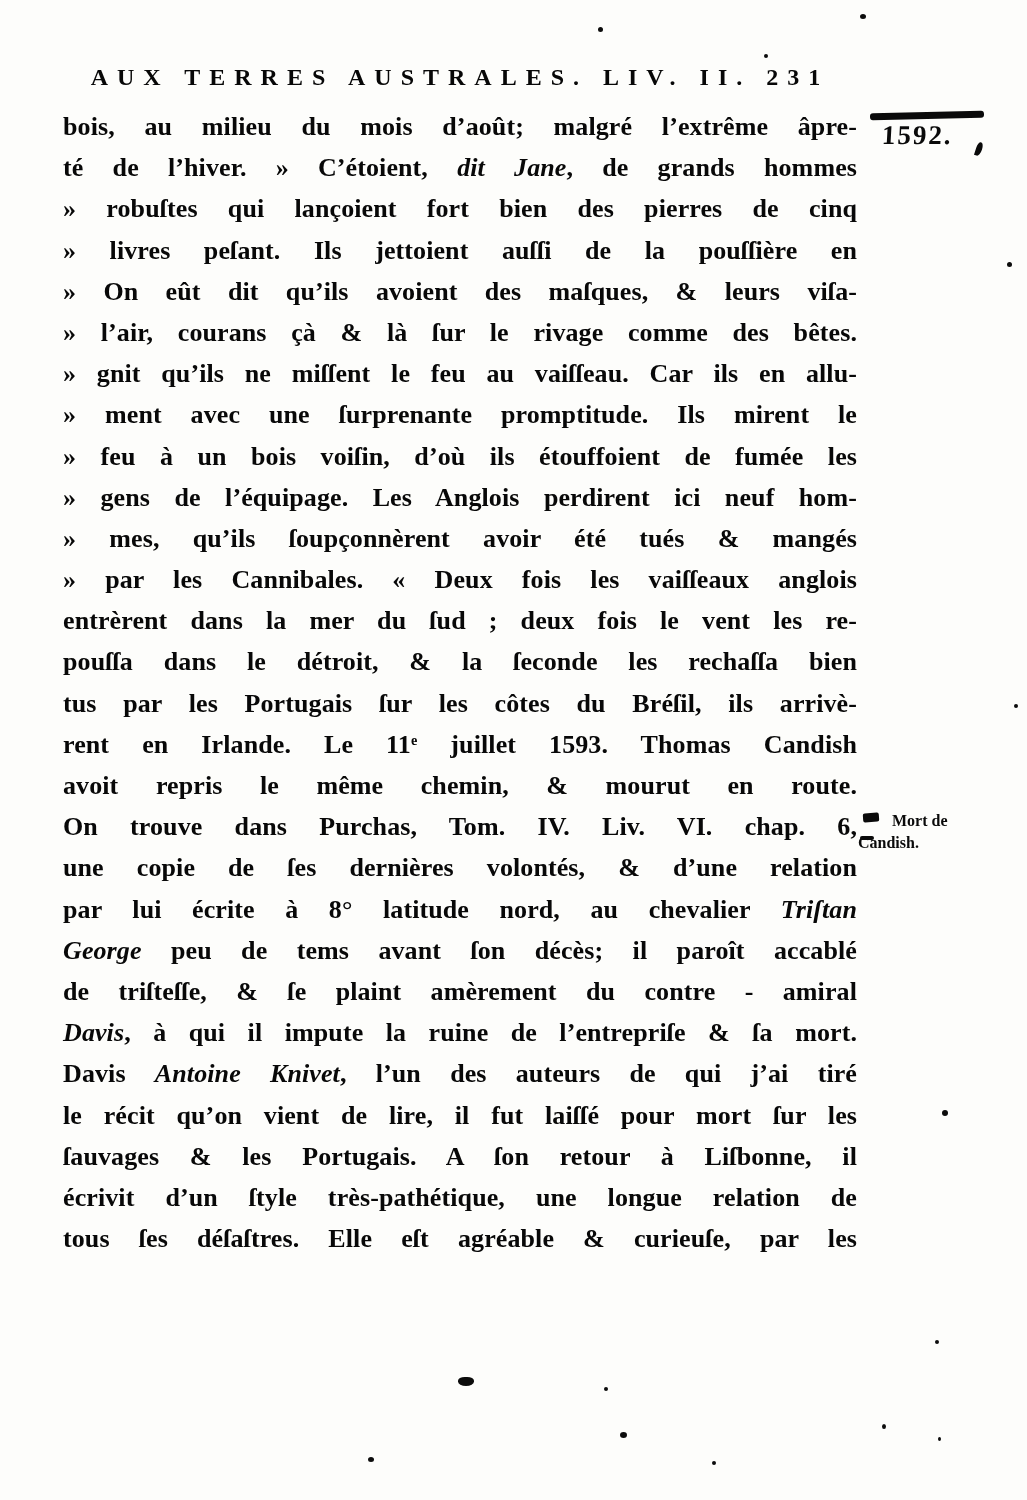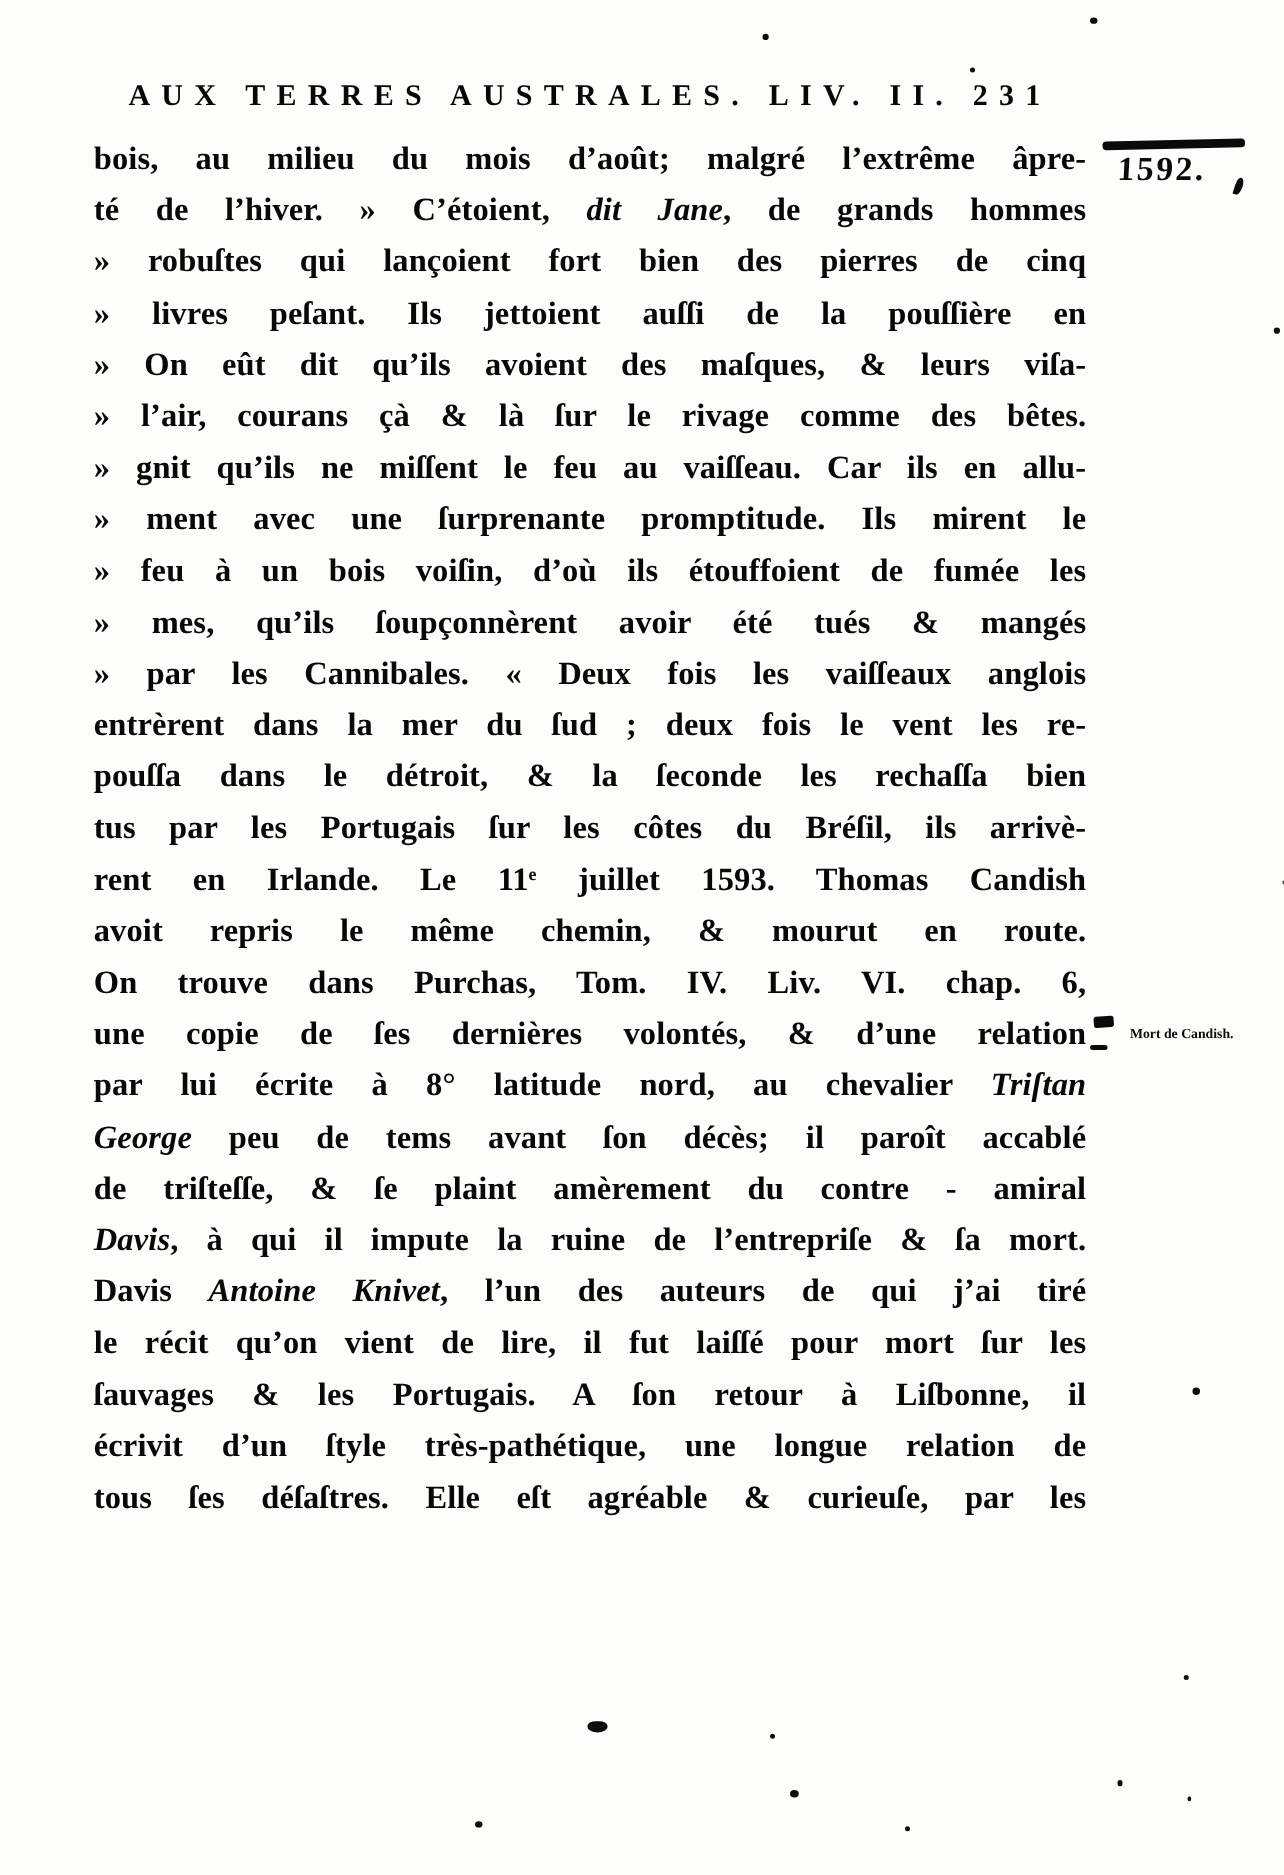--- a/index.html
+++ b/index.html
@@ -2,21 +2,21 @@
 <html><head>
 <meta charset="utf-8">
 <style>
   html,body{margin:0;padding:0;}
   body{
     width:1027px;height:1500px;position:relative;overflow:hidden;
     background:#fdfdfb;
     font-family:"Liberation Serif","DejaVu Serif",serif;
     color:#080808;
   }
-  .page{position:absolute;inset:0;margin-left:12px;}
+  .page{position:absolute;inset:0;}
   .header{
     position:absolute;left:63px;top:64px;width:794px;
     text-align:center;white-space:nowrap;
     font-weight:700;font-size:24px;letter-spacing:9px;
     color:#070707;
   }
   .body-text{position:absolute;left:63px;top:106px;width:794px;}
   .line{
     height:41.2px;line-height:41.2px;
     font-size:26px;font-weight:700;
@@ -30,21 +30,21 @@
     position:absolute;left:870px;top:112px;width:114px;height:7px;
     background:#0a0a0a;border-radius:3px;transform:rotate(-1.2deg);
   }
   .margin-year{
     position:absolute;left:882px;top:120px;
     font-size:27px;font-weight:700;letter-spacing:2px;color:#0a0a0a;
     transform:skewX(-3deg);
   }
   .margin-note{
     position:absolute;left:858px;top:810px;width:124px;
-    font-size:11px;font-weight:700;line-height:35px;
+    font-size:16px;font-weight:700;line-height:22px;
     text-indent:34px;color:#0a0a0a;
   }
   .note-mark-block{
     position:absolute;left:863px;top:813px;width:16px;height:9px;
     background:#0a0a0a;border-radius:2px;transform:rotate(-4deg);
   }
   .note-mark-dash{
     position:absolute;left:860px;top:836px;width:14px;height:4px;
     background:#0a0a0a;border-radius:2px;
   }
@@ -69,20 +69,21 @@
   <div class="body-text">
       <div class="line"><span>bois, au milieu du mois d’août; malgré l’extrême âpre-</span></div>
       <div class="line"><span>té de l’hiver. » C’étoient, </span><span class="it">dit Jane</span><span>, de grands hommes</span></div>
       <div class="line"><span>» robuſtes qui lançoient fort bien des pierres de cinq</span></div>
       <div class="line"><span>» livres peſant. Ils jettoient auſſi de la pouſſière en</span></div>
       <div class="line"><span>» On eût dit qu’ils avoient des maſques, &amp; leurs viſa-</span></div>
       <div class="line"><span>» l’air, courans çà &amp; là ſur le rivage comme des bêtes.</span></div>
       <div class="line"><span>» gnit qu’ils ne miſſent le feu au vaiſſeau. Car ils en allu-</span></div>
       <div class="line"><span>» ment avec une ſurprenante promptitude. Ils mirent le</span></div>
       <div class="line"><span>» feu à un bois voiſin, d’où ils étouffoient de fumée les</span></div>
+      <div class="line"><span>» gens de l’équipage. Les Anglois perdirent ici neuf hom-</span></div>
       <div class="line"><span>» mes, qu’ils ſoupçonnèrent avoir été tués &amp; mangés</span></div>
       <div class="line"><span>» par les Cannibales. « Deux fois les vaiſſeaux anglois</span></div>
       <div class="line"><span>entrèrent dans la mer du ſud ; deux fois le vent les re-</span></div>
       <div class="line"><span>pouſſa dans le détroit, &amp; la ſeconde les rechaſſa bien</span></div>
       <div class="line"><span>tus par les Portugais ſur les côtes du Bréſil, ils arrivè-</span></div>
       <div class="line"><span>rent en Irlande. Le 11</span><sup>e</sup><span> juillet 1593. Thomas Candish</span></div>
       <div class="line"><span>avoit repris le même chemin, &amp; mourut en route.</span></div>
       <div class="line"><span>On trouve dans Purchas, Tom. IV. Liv. VI. chap. 6,</span></div>
       <div class="line"><span>une copie de ſes dernières volontés, &amp; d’une relation</span></div>
       <div class="line"><span>par lui écrite à 8° latitude nord, au chevalier </span><span class="it">Triſtan</span></div>

